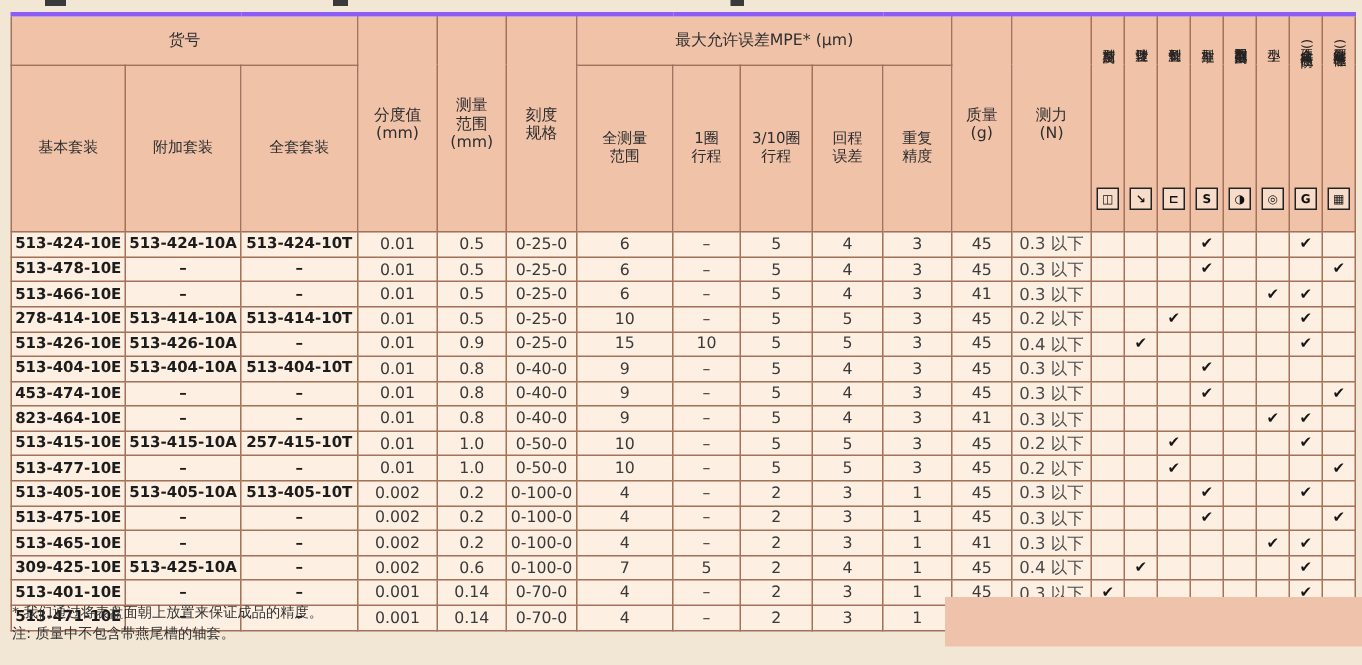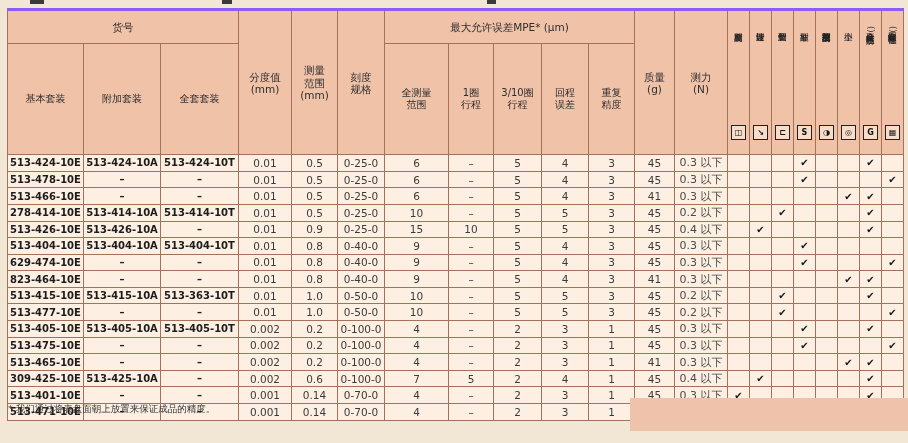--- a/index.html
+++ b/index.html
@@ -286,21 +286,21 @@
         <td class="chk"></td>
         <td class="chk"></td>
         <td class="chk"></td>
         <td class="chk">✔</td>
         <td class="chk"></td>
         <td class="chk"></td>
         <td class="chk"></td>
         <td class="chk"></td>
       </tr>
       <tr>
-        <td class="c0">629-474-10E</td>
+        <td class="c0">453-474-10E</td>
         <td class="c1">–</td>
         <td class="c2">–</td>
         <td class="c3">0.01</td>
         <td class="c4">0.8</td>
         <td class="c5">0-40-0</td>
         <td class="c6">9</td>
         <td class="c7">–</td>
         <td class="c8">5</td>
         <td class="c9">4</td>
         <td class="c10">3</td>
@@ -334,21 +334,21 @@
         <td class="chk"></td>
         <td class="chk"></td>
         <td class="chk"></td>
         <td class="chk">✔</td>
         <td class="chk">✔</td>
         <td class="chk"></td>
       </tr>
       <tr>
         <td class="c0">513-415-10E</td>
         <td class="c1">513-415-10A</td>
-        <td class="c2">513-363-10T</td>
+        <td class="c2">257-415-10T</td>
         <td class="c3">0.01</td>
         <td class="c4">1.0</td>
         <td class="c5">0-50-0</td>
         <td class="c6">10</td>
         <td class="c7">–</td>
         <td class="c8">5</td>
         <td class="c9">5</td>
         <td class="c10">3</td>
         <td class="c11">45</td>
         <td class="c12">0.2 以下</td>
@@ -522,13 +522,14 @@
         <td class="chk"></td>
         <td class="chk">✔</td>
       </tr>
     </tbody>
 </table>
 
 <div id="pink-block"></div>
 
 <div id="footnotes">
   <div>* 我们通过将表盘面朝上放置来保证成品的精度。</div>
+  <div>注: 质量中不包含带燕尾槽的轴套。</div>
 </div>
 
 </body></html>

